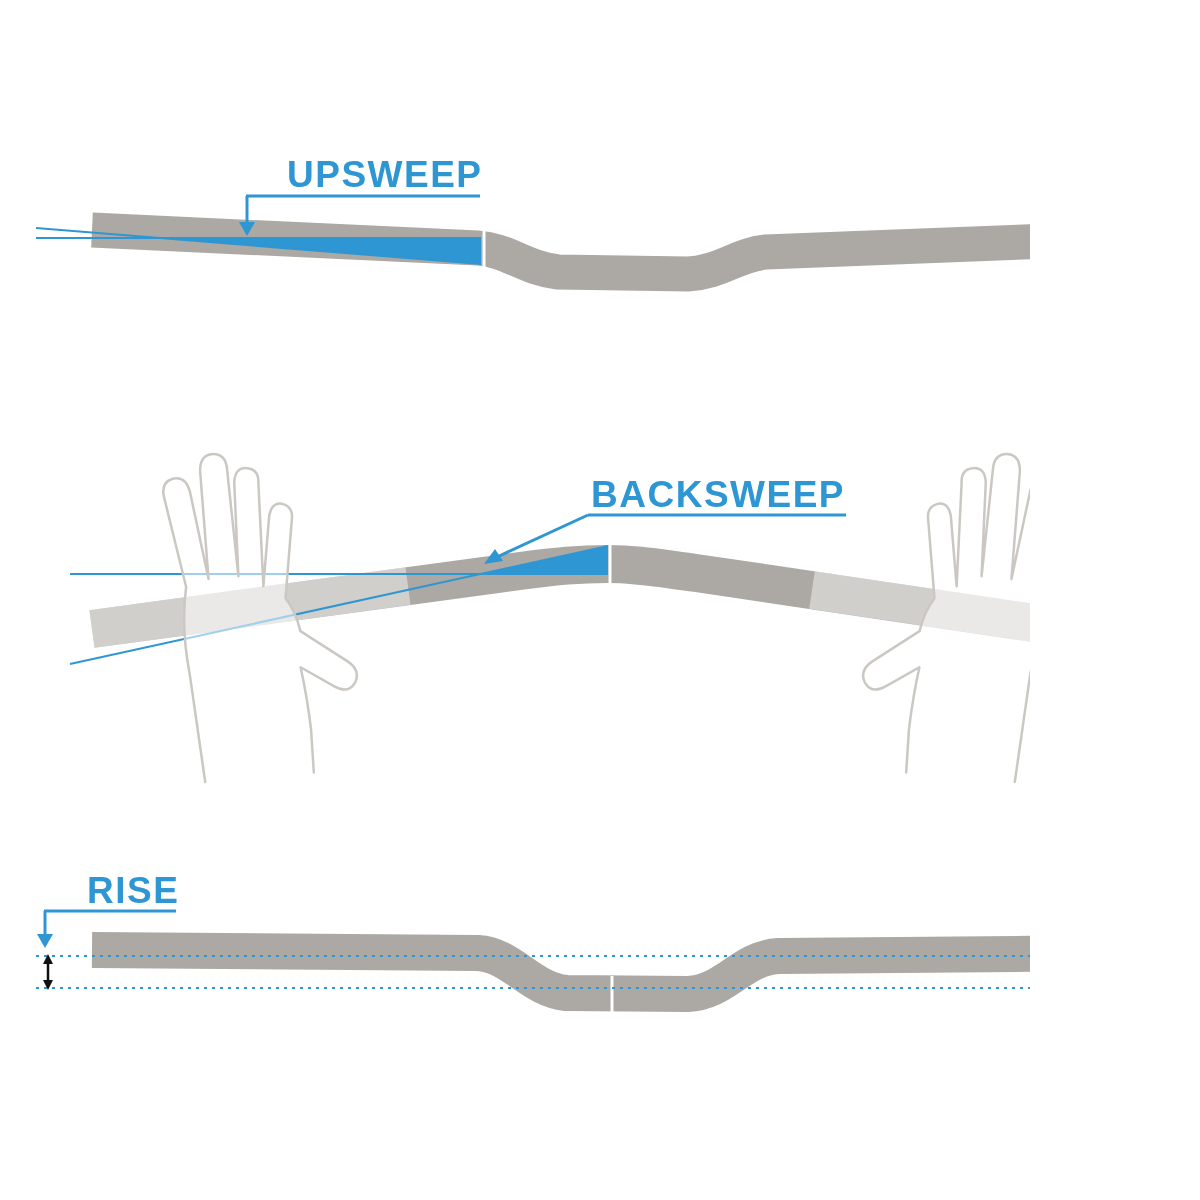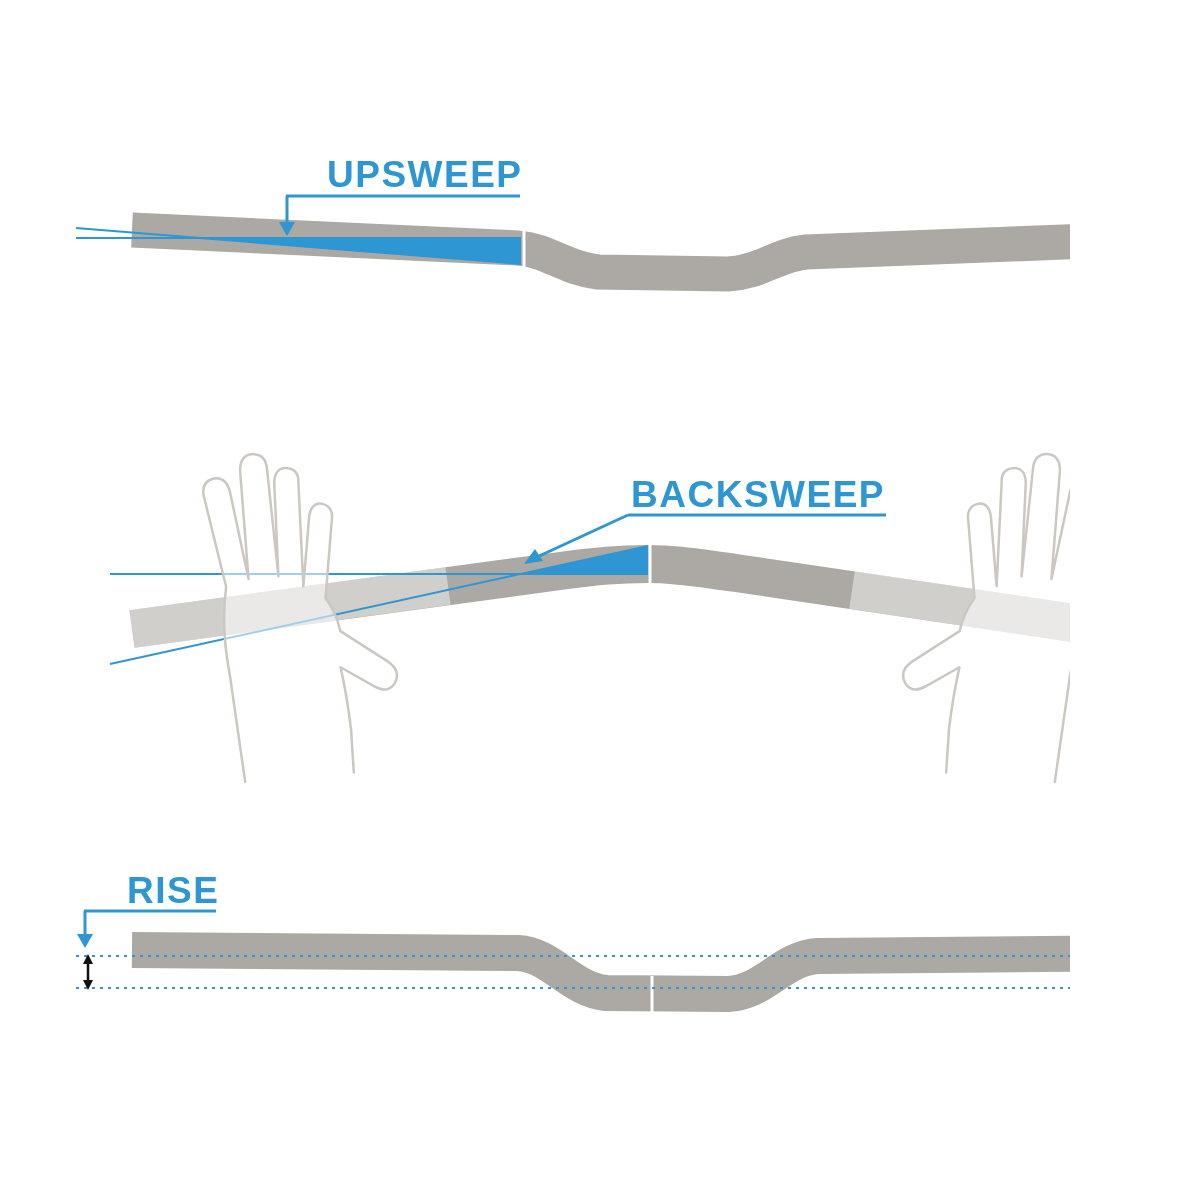--- a/index.html
+++ b/index.html
@@ -3,21 +3,21 @@
 <meta charset="utf-8">
 <style>
   :root{
     --accent-blue:#2E96D2;
     --bar-gray:#ACA8A3;
     --hand-outline:#CBC8C3;
     --arrow-black:#111111;
     --background:#FFFFFF;
   }
   html,body{margin:0;padding:0;background:var(--background);}
-  .canvas{position:relative;width:1030px;height:1200px;background:var(--background);overflow:hidden;padding-left:40px;}
+  .canvas{position:relative;width:1030px;height:1200px;background:var(--background);overflow:hidden;}
   svg{display:block;}
   .label-text{
     font-family:"Liberation Sans",sans-serif;
     font-weight:bold;
     font-size:37px;
     letter-spacing:1.5px;
     fill:var(--accent-blue);
   }
   .bar{stroke:var(--bar-gray);fill:none;stroke-linecap:butt;}
   .blue-line{stroke:var(--accent-blue);fill:none;}

